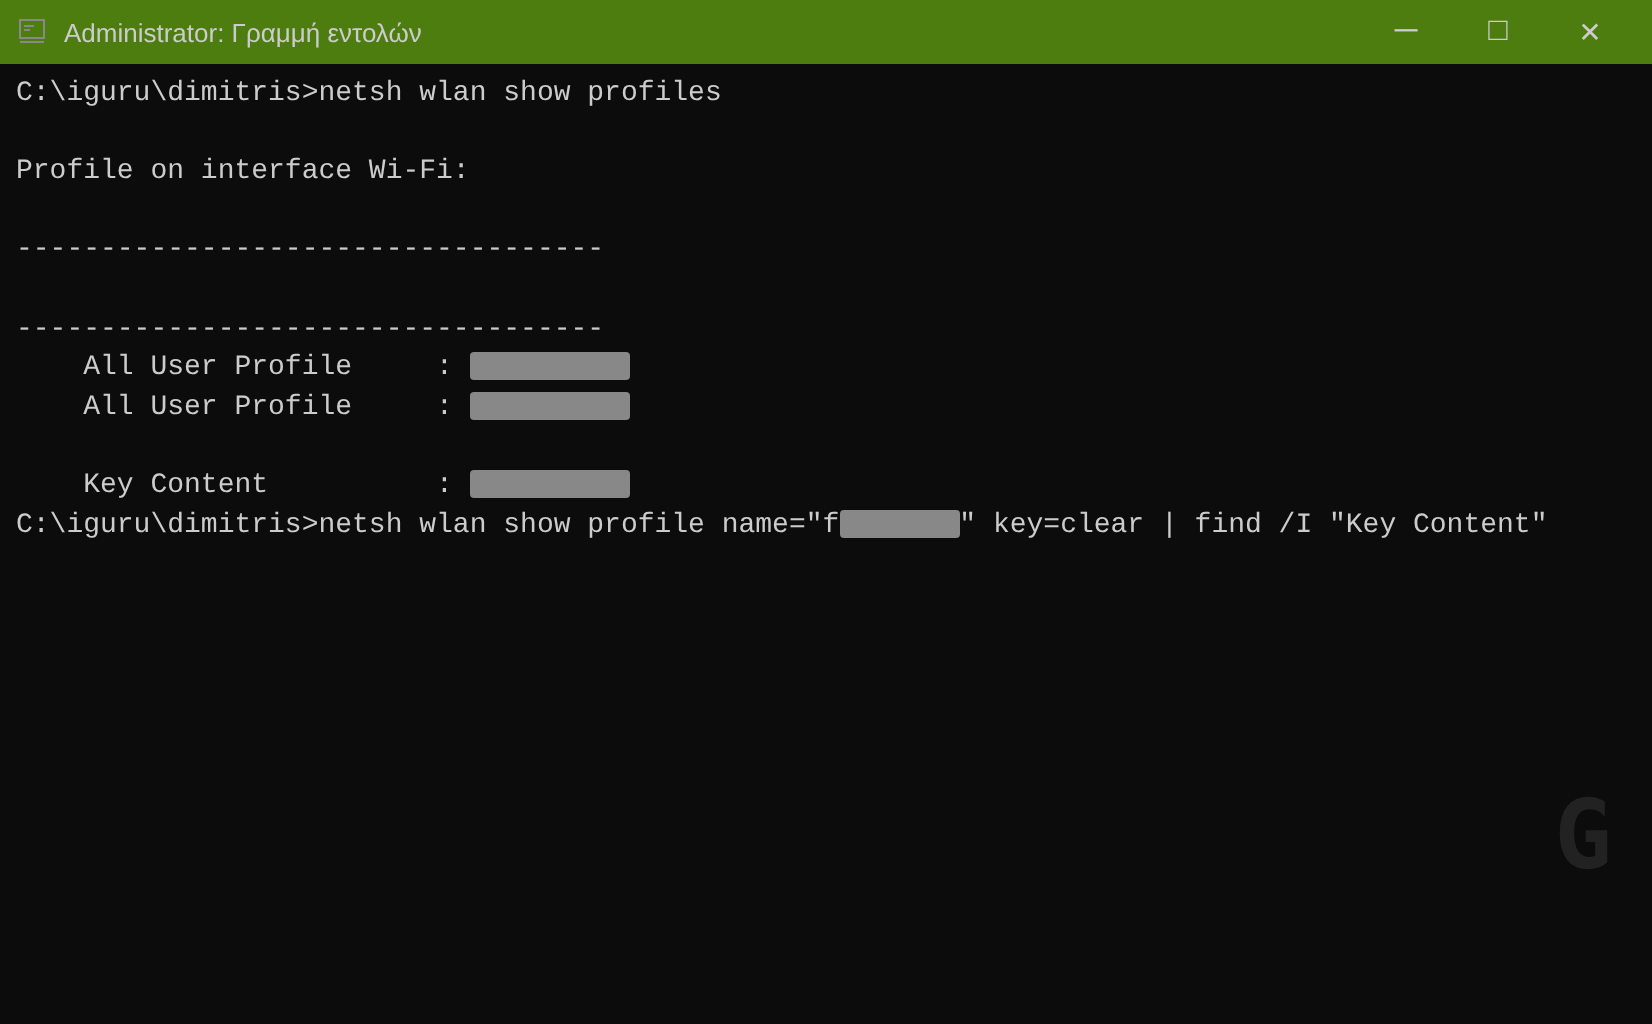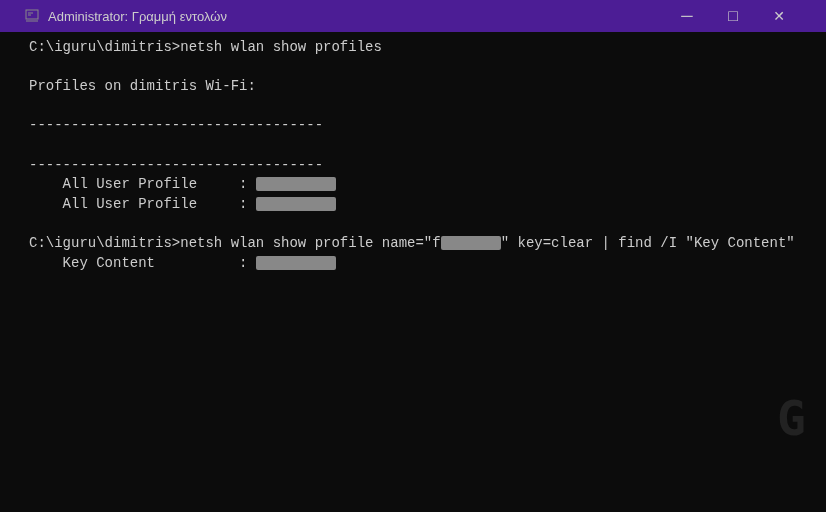--- a/index.html
+++ b/index.html
@@ -6,23 +6,23 @@
     body {
       width: 826px;
       height: 512px;
       background: #000;
       font-family: 'Consolas', 'Courier New', monospace;
       overflow: hidden;
     }
     .title-bar {
       display: flex;
       align-items: center;
-      background: #4c1d95;
+      background: #4d7c0f;
       height: 32px;
-      padding: 0 24px;
+      padding: 0 8px;
       user-select: none;
     }
     .title-bar-icon {
       width: 16px;
       height: 16px;
       margin-right: 8px;
       display: flex;
       align-items: center;
       justify-content: center;
       font-size: 12px;
@@ -60,21 +60,20 @@
       line-height: 1.4;
       padding: 6px 8px;
       height: calc(512px - 32px);
       overflow: hidden;
       position: relative;
     }
     .line {
       white-space: pre;
       display: block;
       min-height: 1.4em;
-      margin-left: 21px;
     }
     .blurred {
       display: inline-block;
       background: #888;
       color: transparent;
       border-radius: 2px;
       min-width: 60px;
       height: 1em;
       vertical-align: middle;
     }
@@ -114,26 +113,26 @@
     <div class="title-bar-controls">
       <button class="title-bar-btn">─</button>
       <button class="title-bar-btn">□</button>
       <button class="title-bar-btn close-btn">✕</button>
     </div>
   </div>
 
   <div class="terminal">
     <span class="line">C:\iguru\dimitris&gt;netsh wlan show profiles</span>
     <span class="line"> </span>
-    <span class="line">Profiles on dimitris Wi-Fi:</span>
+    <span class="line">Profile on interface Wi-Fi:</span>
     <span class="line"> </span>
     <span class="line">-----------------------------------</span>
     <span class="line"> </span>
     <span class="line">-----------------------------------</span>
     <span class="line">    All User Profile     : <span class="blurred-sm">&nbsp;&nbsp;&nbsp;&nbsp;&nbsp;&nbsp;&nbsp;&nbsp;</span></span>
     <span class="line">    All User Profile     : <span class="blurred-sm">&nbsp;&nbsp;&nbsp;&nbsp;&nbsp;&nbsp;&nbsp;&nbsp;</span></span>
     <span class="line"> </span>
+    <span class="line">    Key Content          : <span class="blurred-sm">&nbsp;&nbsp;&nbsp;&nbsp;&nbsp;&nbsp;&nbsp;&nbsp;</span></span>
     <span class="line">C:\iguru\dimitris&gt;netsh wlan show profile name="f<span class="blurred">&nbsp;&nbsp;&nbsp;&nbsp;&nbsp;&nbsp;&nbsp;</span>" key=clear | find /I "Key Content"</span>
-    <span class="line">    Key Content          : <span class="blurred-sm">&nbsp;&nbsp;&nbsp;&nbsp;&nbsp;&nbsp;&nbsp;&nbsp;</span></span>
     <span class="line"> </span>
     <div class="watermark">G</div>
   </div>
 </div>
 
 </body></html>

